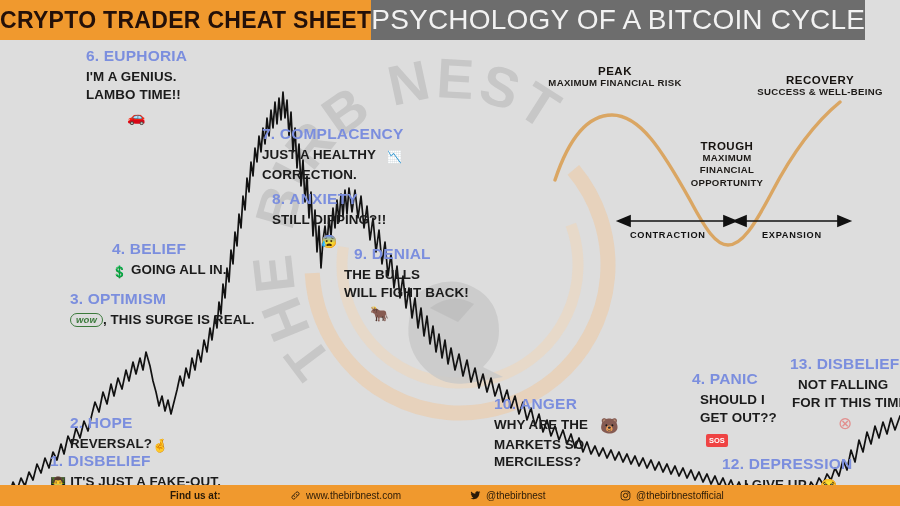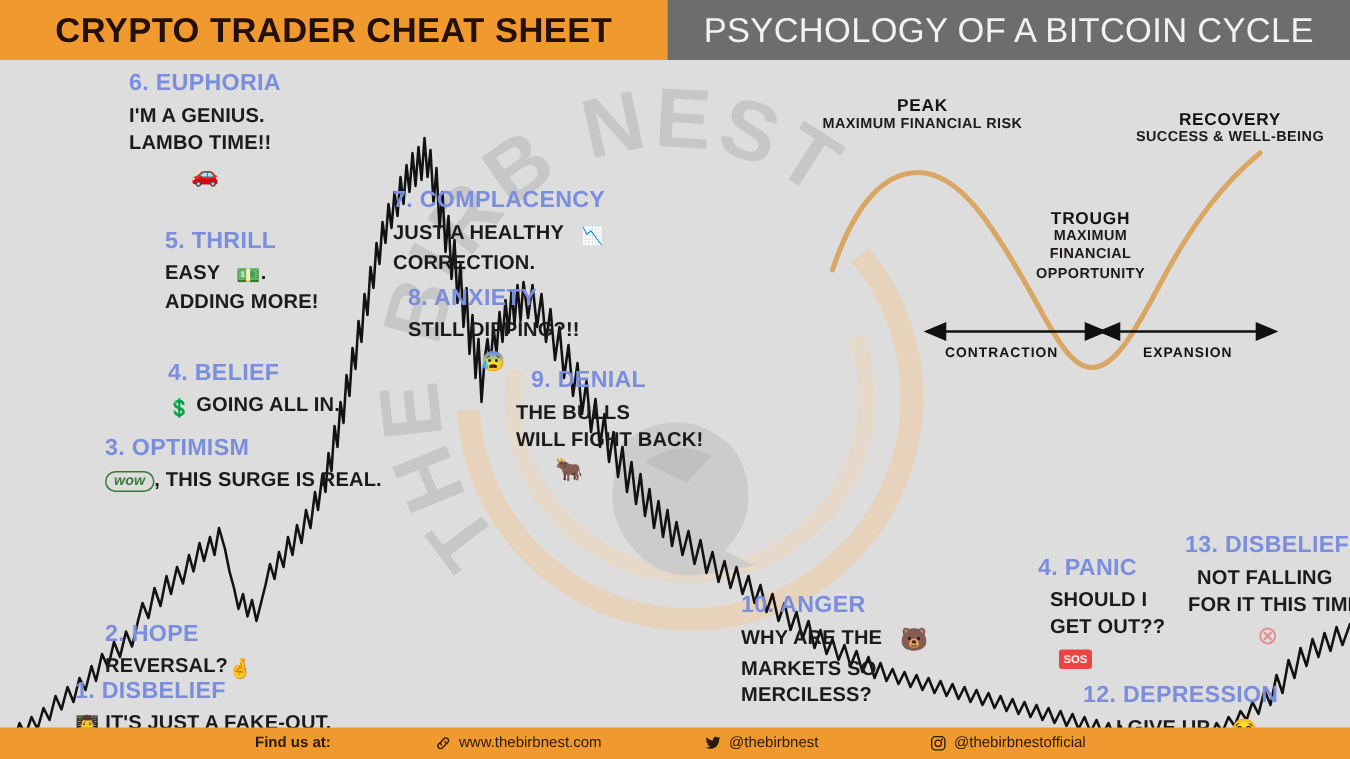--- a/index.html
+++ b/index.html
@@ -5,35 +5,35 @@
   * { margin:0; padding:0; box-sizing:border-box; }
   body {
     width:900px; height:506px; overflow:hidden;
     font-family:"Liberation Sans", sans-serif;
     background:#dcdcdc;
     position:relative;
   }
   #page { position:relative; width:900px; height:506px; background:#dddddd; overflow:hidden; }
 
   
-  .header { position:absolute; top:0; left:0; width:900px; height:40px; display:flex; }
+  .header { position:absolute; top:0; left:0; width:828px; height:40px; display:flex; }
   .header-left {
     width:445px; height:40px; background:#f0992e;
     display:flex; align-items:center; justify-content:center;
   }
   .header-left span {
     font-weight:bold; font-size:23px; letter-spacing:.3px;
     color:#231009; white-space:nowrap;
   }
   .header-right {
     flex:1; height:40px; background:#6d6d6d;
     display:flex; align-items:center; justify-content:center;
   }
   .header-right span {
-    font-weight:normal; font-size:23px; letter-spacing:.2px;
+    font-weight:normal; font-size:28px; letter-spacing:.2px;
     color:#f2f2f2; white-space:nowrap;
   }
 
   
   .canvas { position:absolute; top:40px; left:0; width:900px; height:447px; background:#dddddd; }
 
   
   .watermark { position:absolute; top:0; left:0; width:900px; height:447px; pointer-events:none; }
 
   
@@ -145,28 +145,20 @@
 
     <div class="lbl" style="left:86px; top:7px;">
       <div class="head">6. EUPHORIA</div>
       <div class="body" style="margin-top:3px;">I'M A GENIUS.</div>
       <div class="body">LAMBO TIME!!</div>
       <div style="text-align:center; margin-top:3px;">
         <span class="chip" style="font-size:15px;">🚗</span>
       </div>
     </div>
 
-    <div class="lbl" style="left:110px; top:112px;">
-      <div class="head">5. THRILL</div>
-      <div class="body" style="margin-top:3px;">
-        <span>EASY</span>
-        <span class="chip" style="font-size:13px; margin-left:7px;">💵</span>.
-      </div>
-      <div class="body">ADDING MORE!</div>
-    </div>
 
     <div class="lbl" style="left:112px; top:200px;">
       <div class="head">4. BELIEF</div>
       <div class="body" style="margin-top:3px;">
         <span class="chip" style="font-size:12px;">💲</span>
         <span>GOING ALL IN.</span>
       </div>
     </div>
 
     <div class="lbl" style="left:70px; top:250px;">

